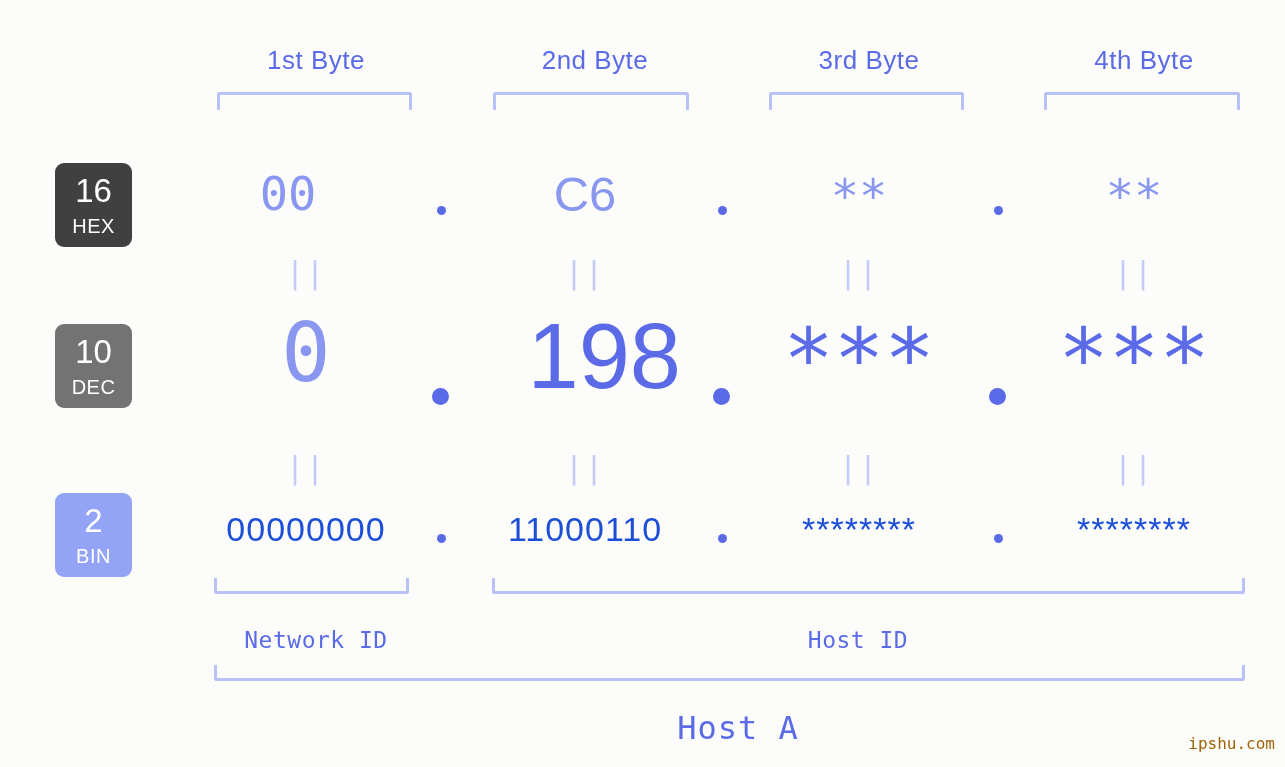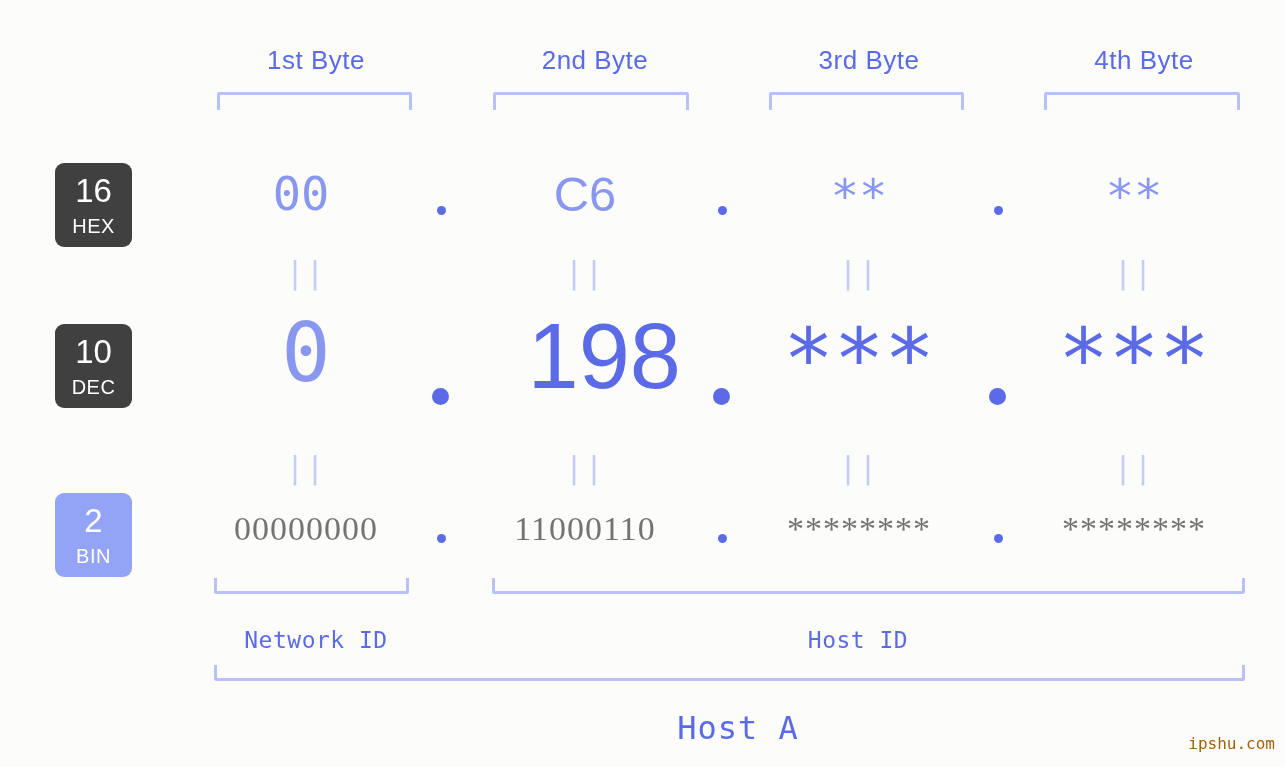--- a/index.html
+++ b/index.html
@@ -97,23 +97,23 @@
     font-size: 92px;
     color: #5b6be8;
     top: 298px;
   }
   .dec-row .cell.stars {
     color: #5b6be8;
     font-size: 84px;
   }
 
   .bin-row .cell {
-    font-family: Liberation Serif, serif;
+    font-family: Liberation Sans, sans-serif;
     font-size: 34px;
-    color: #737373;
+    color: #1d4ed8;
     top: 500px;
     letter-spacing: 1px;
   }
 
   
   .dot {
     position: absolute;
     border-radius: 50%;
     background: #5b6be8;
   }
@@ -189,35 +189,35 @@
   <div class="top-bracket" style="left:485px; width:196px;"></div>
   <div class="top-bracket" style="left:761px; width:195px;"></div>
   <div class="top-bracket" style="left:1036px; width:196px;"></div>
 
   <div class="badge" style="top:155px; background:#404040;">
     <span class="num">16</span>
     <span class="sys">HEX</span>
   </div>
 
   <div class="hex-row">
-    <div class="cell" style="left:193px; width:200px;">00</div>
+    <div class="cell" style="left:180px; width:200px;">00</div>
     <div class="dot hex" style="left:429px;"></div>
     <div class="cell sans" style="left:477px; width:200px;">C6</div>
     <div class="dot hex" style="left:710px;"></div>
     <div class="cell" style="left:751px; width:200px; top:160px;">**</div>
     <div class="dot hex" style="left:986px;"></div>
     <div class="cell" style="left:1026px; width:200px; top:160px;">**</div>
   </div>
 
   <div class="eq row1" style="left:198px; width:200px;">||</div>
   <div class="eq row1" style="left:477px; width:200px;">||</div>
   <div class="eq row1" style="left:751px; width:200px;">||</div>
   <div class="eq row1" style="left:1026px; width:200px;">||</div>
 
-  <div class="badge" style="top:316px; background:#404040;">
+  <div class="badge" style="top:316px; background:#737373;">
     <span class="num">10</span>
     <span class="sys">DEC</span>
   </div>
 
   <div class="dec-row">
     <div class="cell" style="left:198px; width:200px;">0</div>
     <div class="dot dec" style="left:424px;"></div>
     <div class="cell sans" style="left:477px; width:200px;text-align:right;">198</div>
     <div class="dot dec" style="left:705px;"></div>
     <div class="cell stars" style="left:751px; width:200px; top:305px;">***</div>

